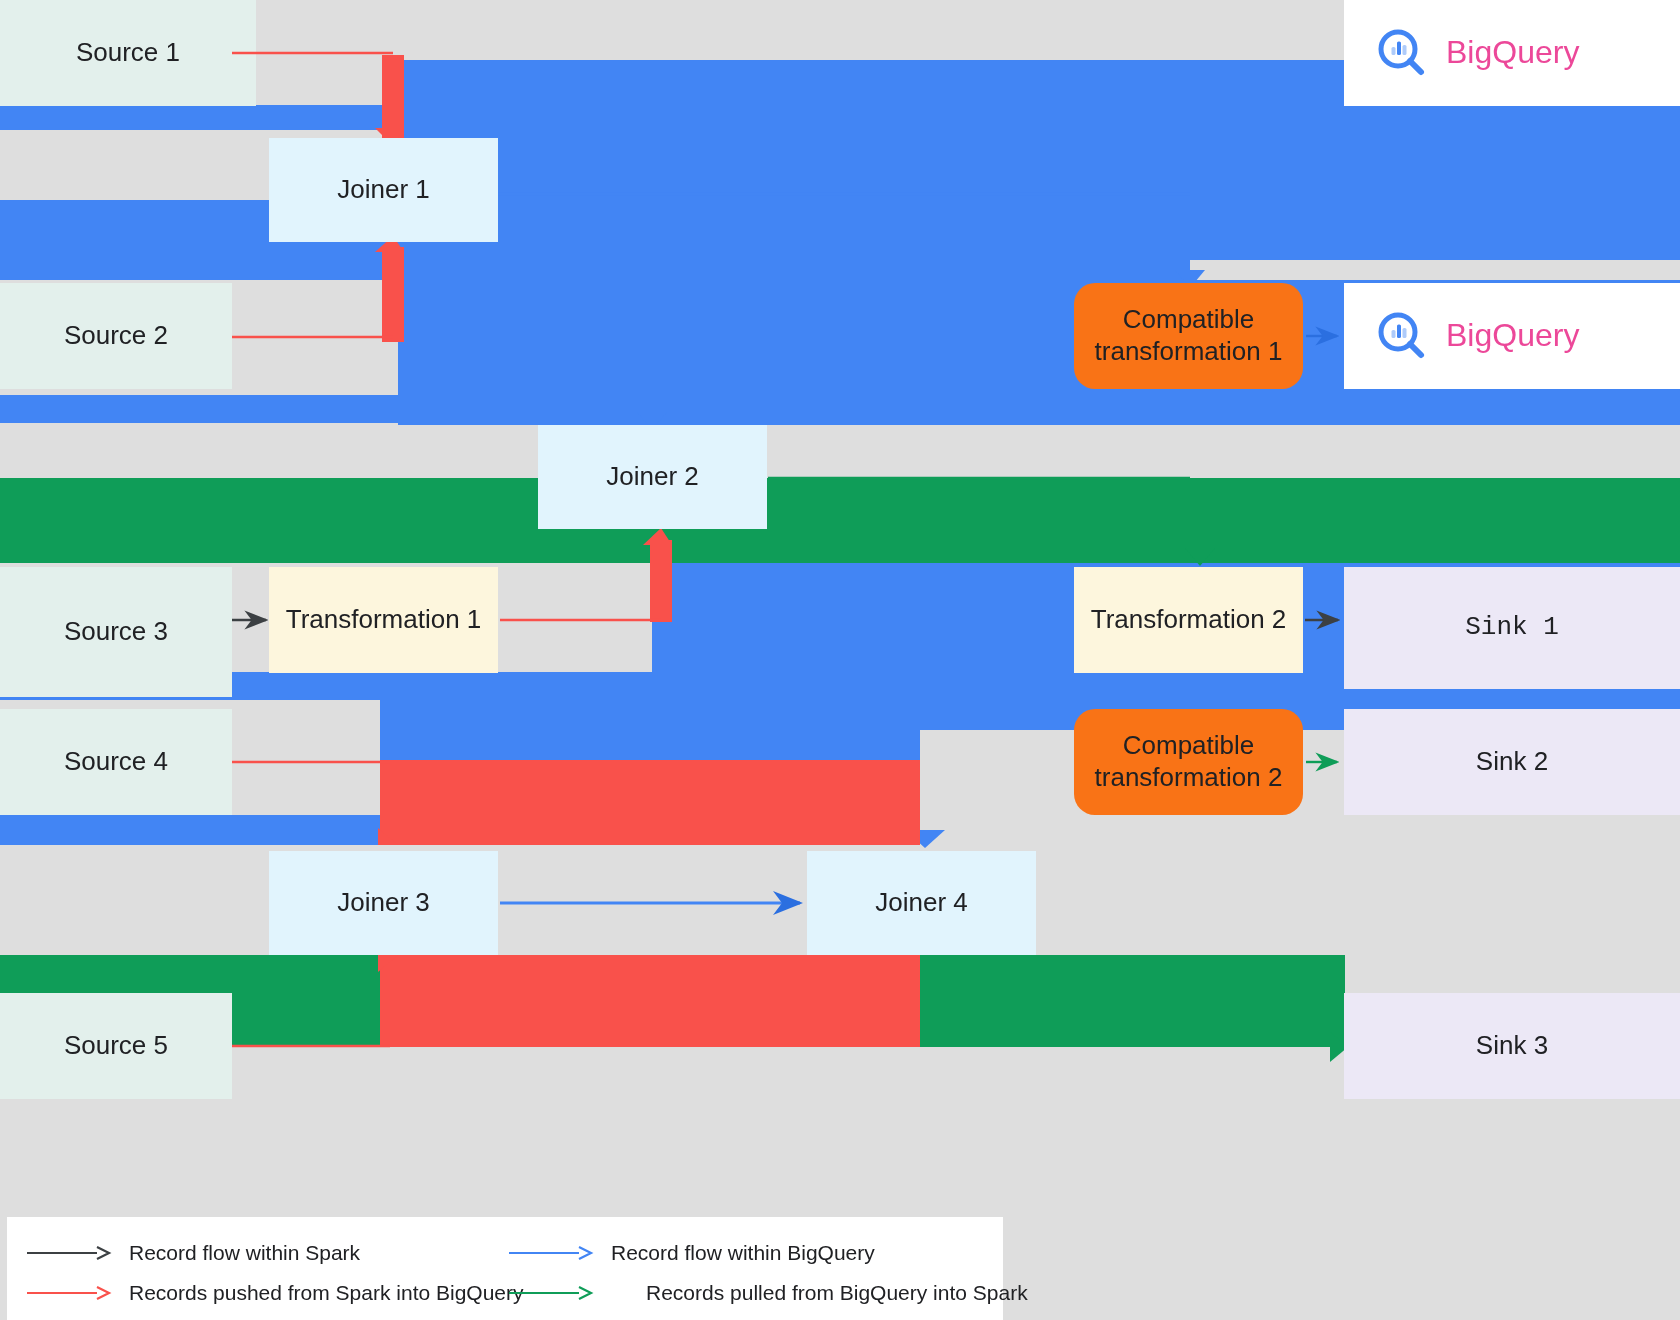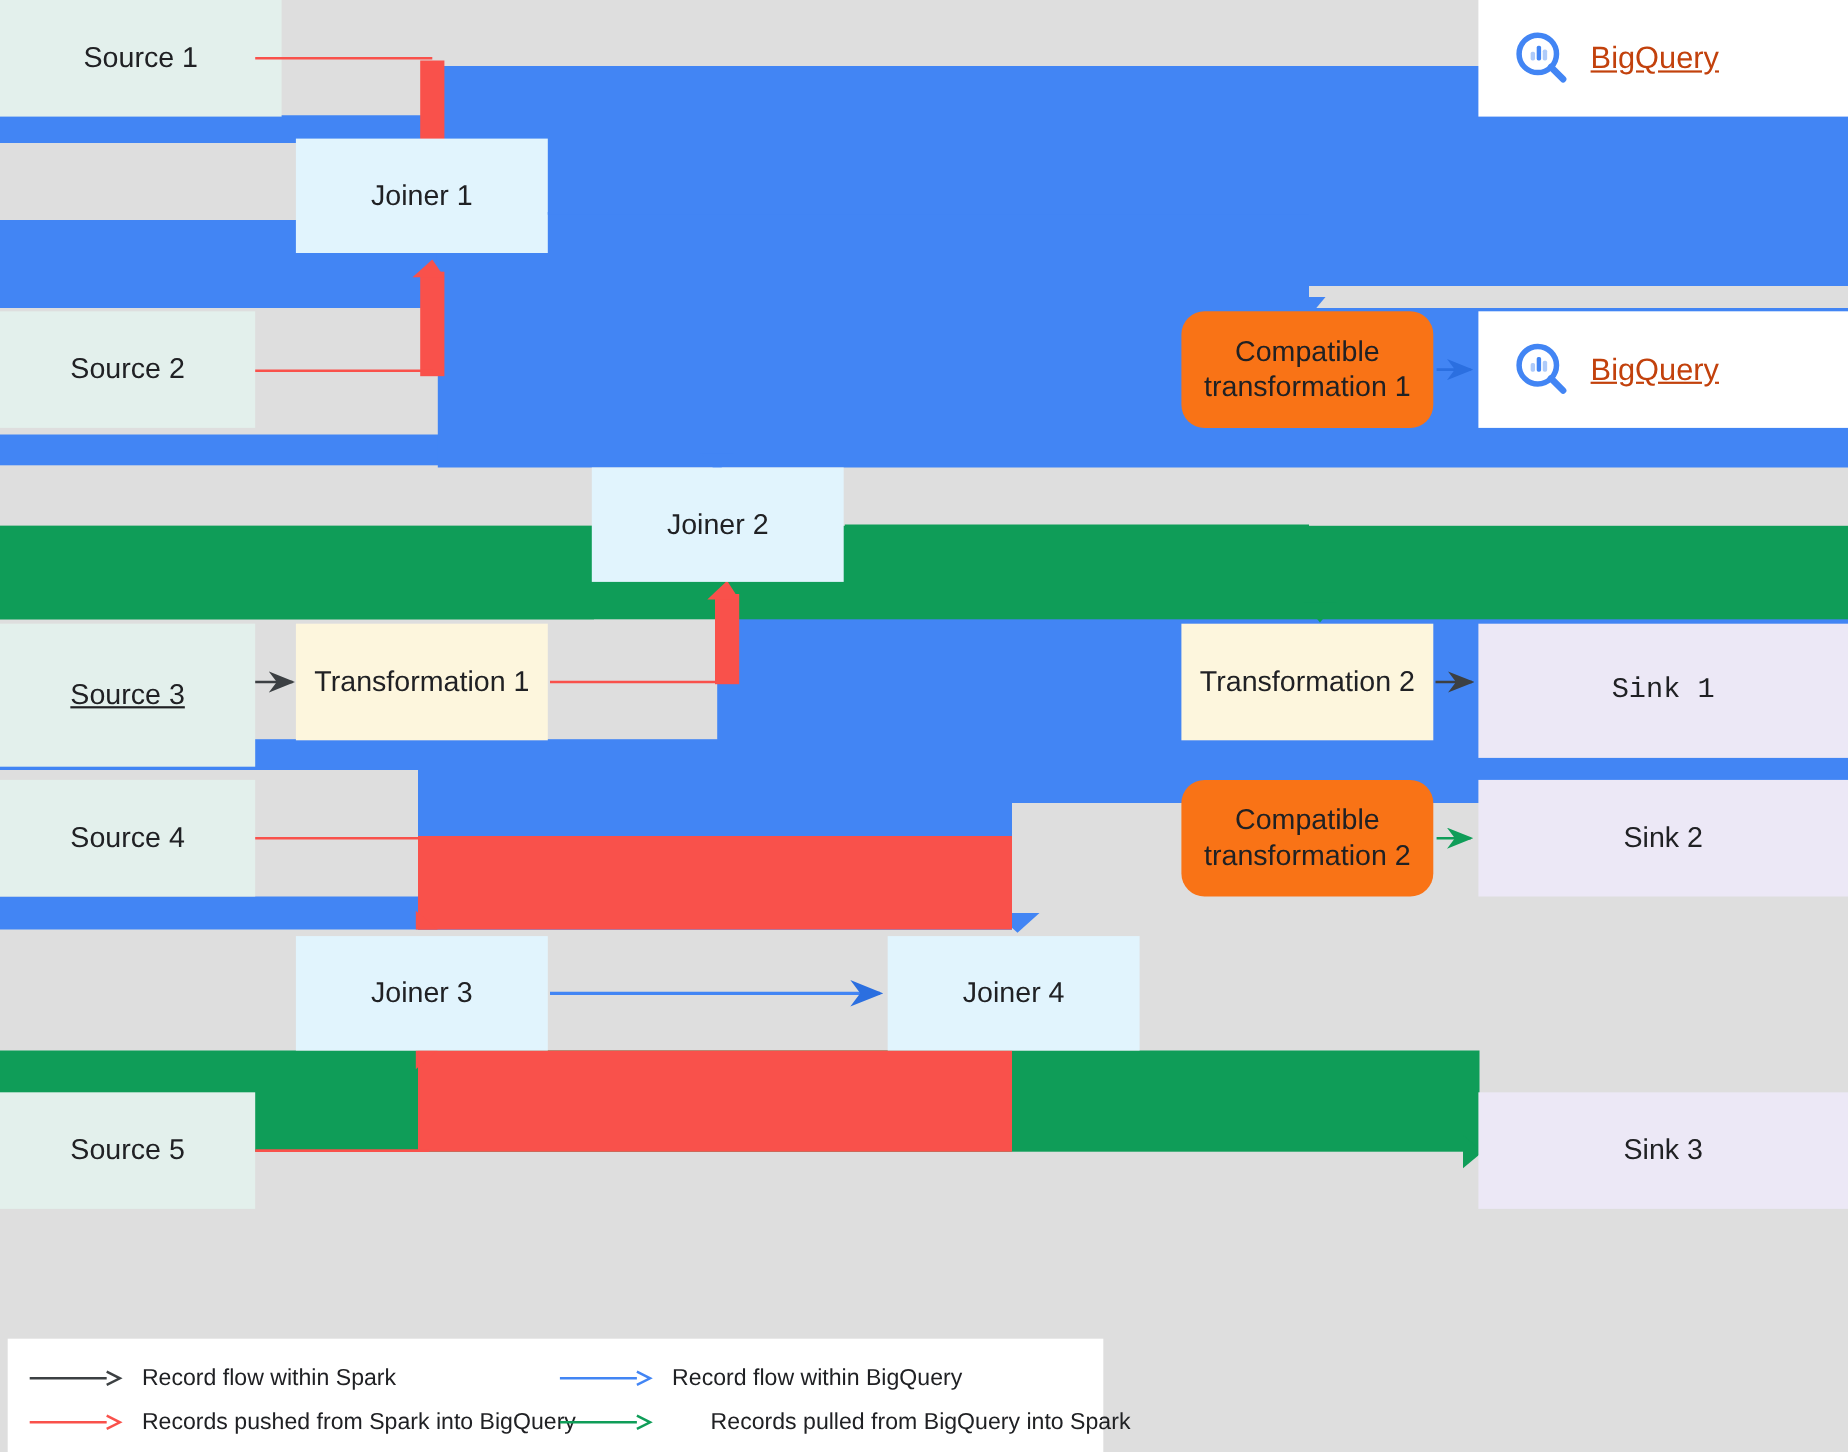--- a/index.html
+++ b/index.html
@@ -23,21 +23,21 @@
     z-index:40;
     white-space:pre-line;
   }
   .n-source{background:#e3f0ec;}
   .n-joiner{background:#e1f4fd;}
   .n-transform{background:#fdf6dd;}
   .n-compat{background:#f97316;border-radius:21px;}
   .n-sink{background:#ece8f6;}
   .n-bq{background:#ffffff;justify-content:flex-start;padding-left:0;}
   .bq-inner{display:flex;align-items:center;gap:18px;padding-left:32px;}
-  .bq-label{font-size:28px;color:#c2410c;text-decoration:underline;}
+  .bq-label{font-size:32px;color:#ec4899;}
   
   #legend{
     position:absolute;left:7px;top:1217px;width:996px;height:118px;
     background:#ffffff;z-index:60;
     box-sizing:border-box;
   }
   .legend-row{position:absolute;display:flex;align-items:center;}
   .legend-text{font-size:21px;color:#202124;white-space:nowrap;margin-left:14px;}
   svg{display:block;overflow:visible;}
 </style>
@@ -139,31 +139,31 @@
 
     <path d="M1306,762 L1337,762" stroke="#0f9d58" stroke-width="2.4" fill="none" marker-end="url(#ah-green)"></path>
   </svg>
 
   <div class="node n-source" style="left:0px;top:0px;width:256px;height:106px;">
     <span>Source 1</span>
   </div>
   <div class="node n-source" style="left:0px;top:283px;width:232px;height:106px;">
     <span>Source 2</span>
   </div>
-  <div class="node n-source" style="left:0px;top:567px;width:232px;height:130px;text-decoration:underline;">
+  <div class="node n-source" style="left:0px;top:567px;width:232px;height:130px;">
     <span>Source 3</span>
   </div>
   <div class="node n-source" style="left:0px;top:709px;width:232px;height:106px;">
     <span>Source 4</span>
   </div>
   <div class="node n-source" style="left:0px;top:993px;width:232px;height:106px;">
     <span>Source 5</span>
   </div>
 
-  <div class="node n-joiner" style="left:269px;top:126px;width:229px;height:104px;">
+  <div class="node n-joiner" style="left:269px;top:138px;width:229px;height:104px;">
     <span>Joiner 1</span>
   </div>
   <div class="node n-joiner" style="left:538px;top:425px;width:229px;height:104px;">
     <span>Joiner 2</span>
   </div>
   <div class="node n-joiner" style="left:269px;top:851px;width:229px;height:104px;">
     <span>Joiner 3</span>
   </div>
   <div class="node n-joiner" style="left:807px;top:851px;width:229px;height:104px;">
     <span>Joiner 4</span>

